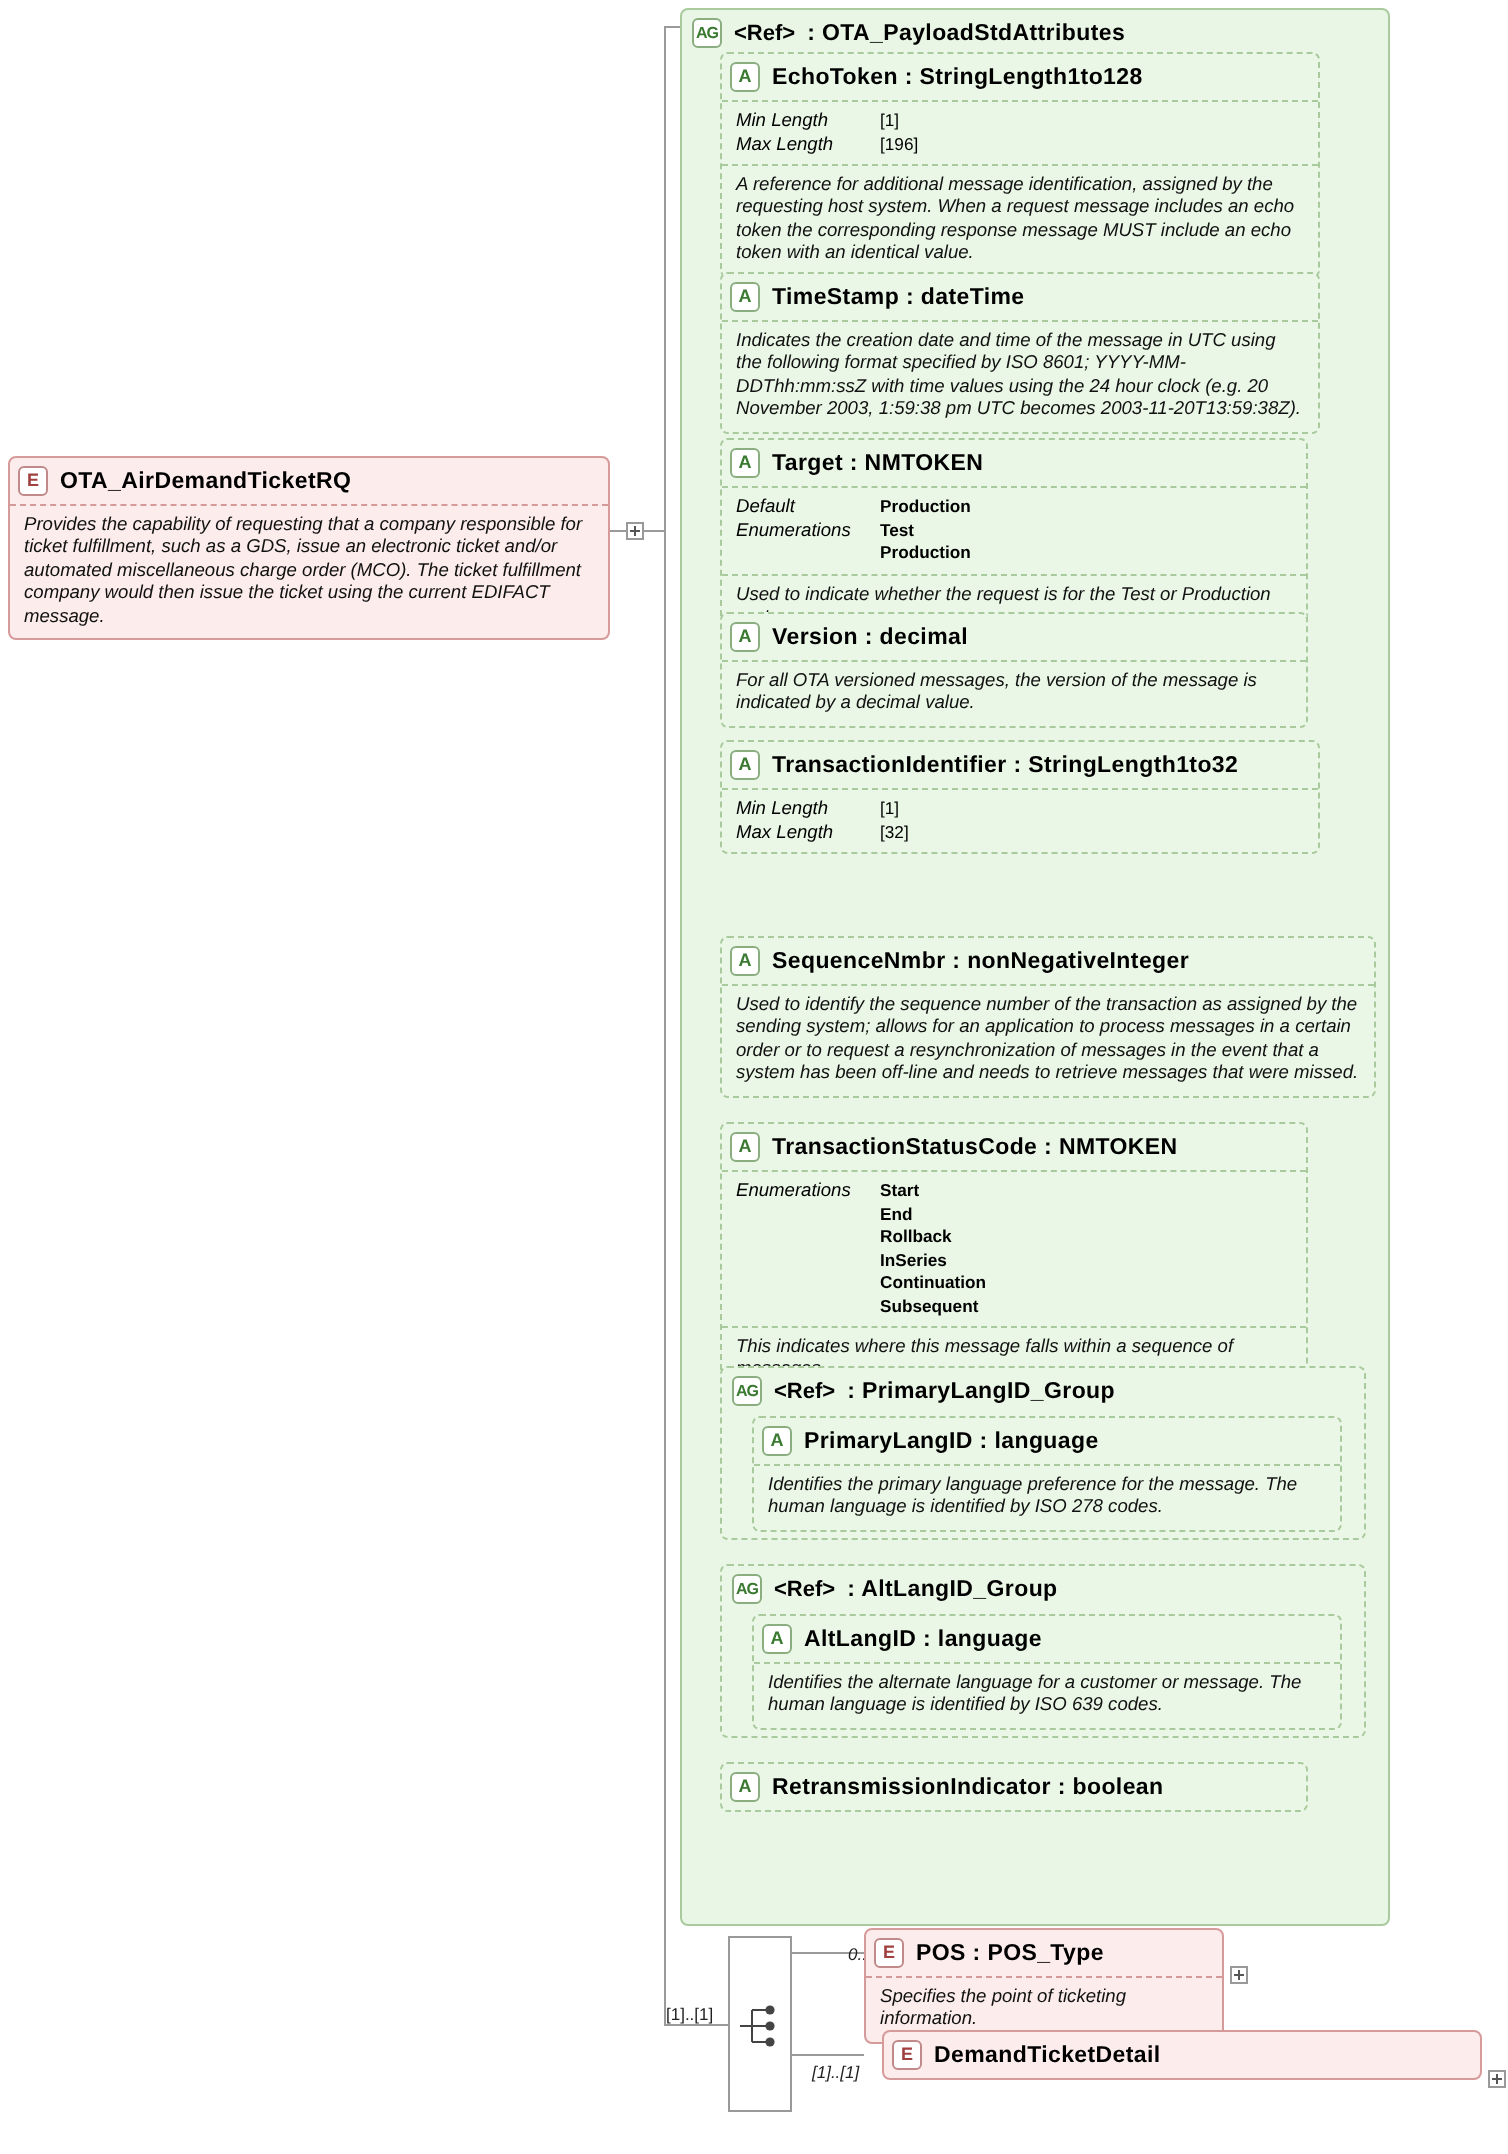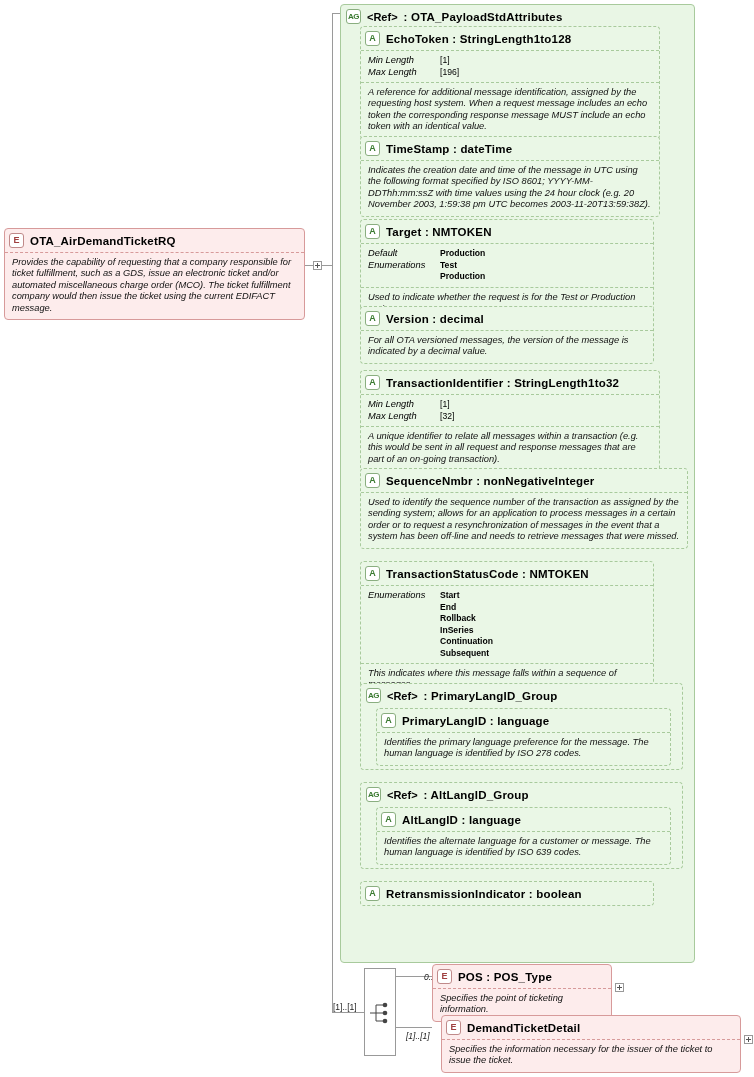--- a/index.html
+++ b/index.html
@@ -258,21 +258,20 @@
     <div class="facets">
       <div class="facet-row">
           <span class="facet-label">Min Length</span>
           <span class="facet-val plain">[1]</span>
         </div>
       <div class="facet-row">
           <span class="facet-label">Max Length</span>
           <span class="facet-val plain">[32]</span>
         </div>
     </div>
-    <div class="node-desc">A unique identifier to relate all messages within a transaction (e.g. this would be sent in all request and response messages that are part of an on-going transaction).</div>
   </div>
 
   <div class="node attr-node" style="left:360px; top:468px; width:328px;">
     <div class="node-head">
       <span class="badge a">A</span>
       <span class="node-title">SequenceNmbr  :  nonNegativeInteger</span>
     </div>
     <div class="node-desc">Used to identify the sequence number of the transaction as assigned by the sending system; allows for an application to process messages in a certain order or to request a resynchronization of messages in the event that a system has been off-line and needs to retrieve messages that were missed.</div>
   </div>
 
@@ -353,17 +352,16 @@
     <div class="node-desc">Specifies the point of ticketing information.</div>
   </div>
   <div class="plusbox" style="left:615px; top:983px;"></div>
 
   <div class="card" style="left:406px; top:1031px;">[1]..[1]</div>
   <div class="node elem-node" style="left:441px; top:1015px; width:300px;">
     <div class="node-head">
       <span class="badge e">E</span>
       <span class="node-title">DemandTicketDetail</span>
     </div>
-    <div class="node-desc">Specifies the information necessary for the issuer of the ticket to issue the ticket.</div>
   </div>
   <div class="plusbox" style="left:744px; top:1035px;"></div>
 
 </div>
 
 </body></html>

